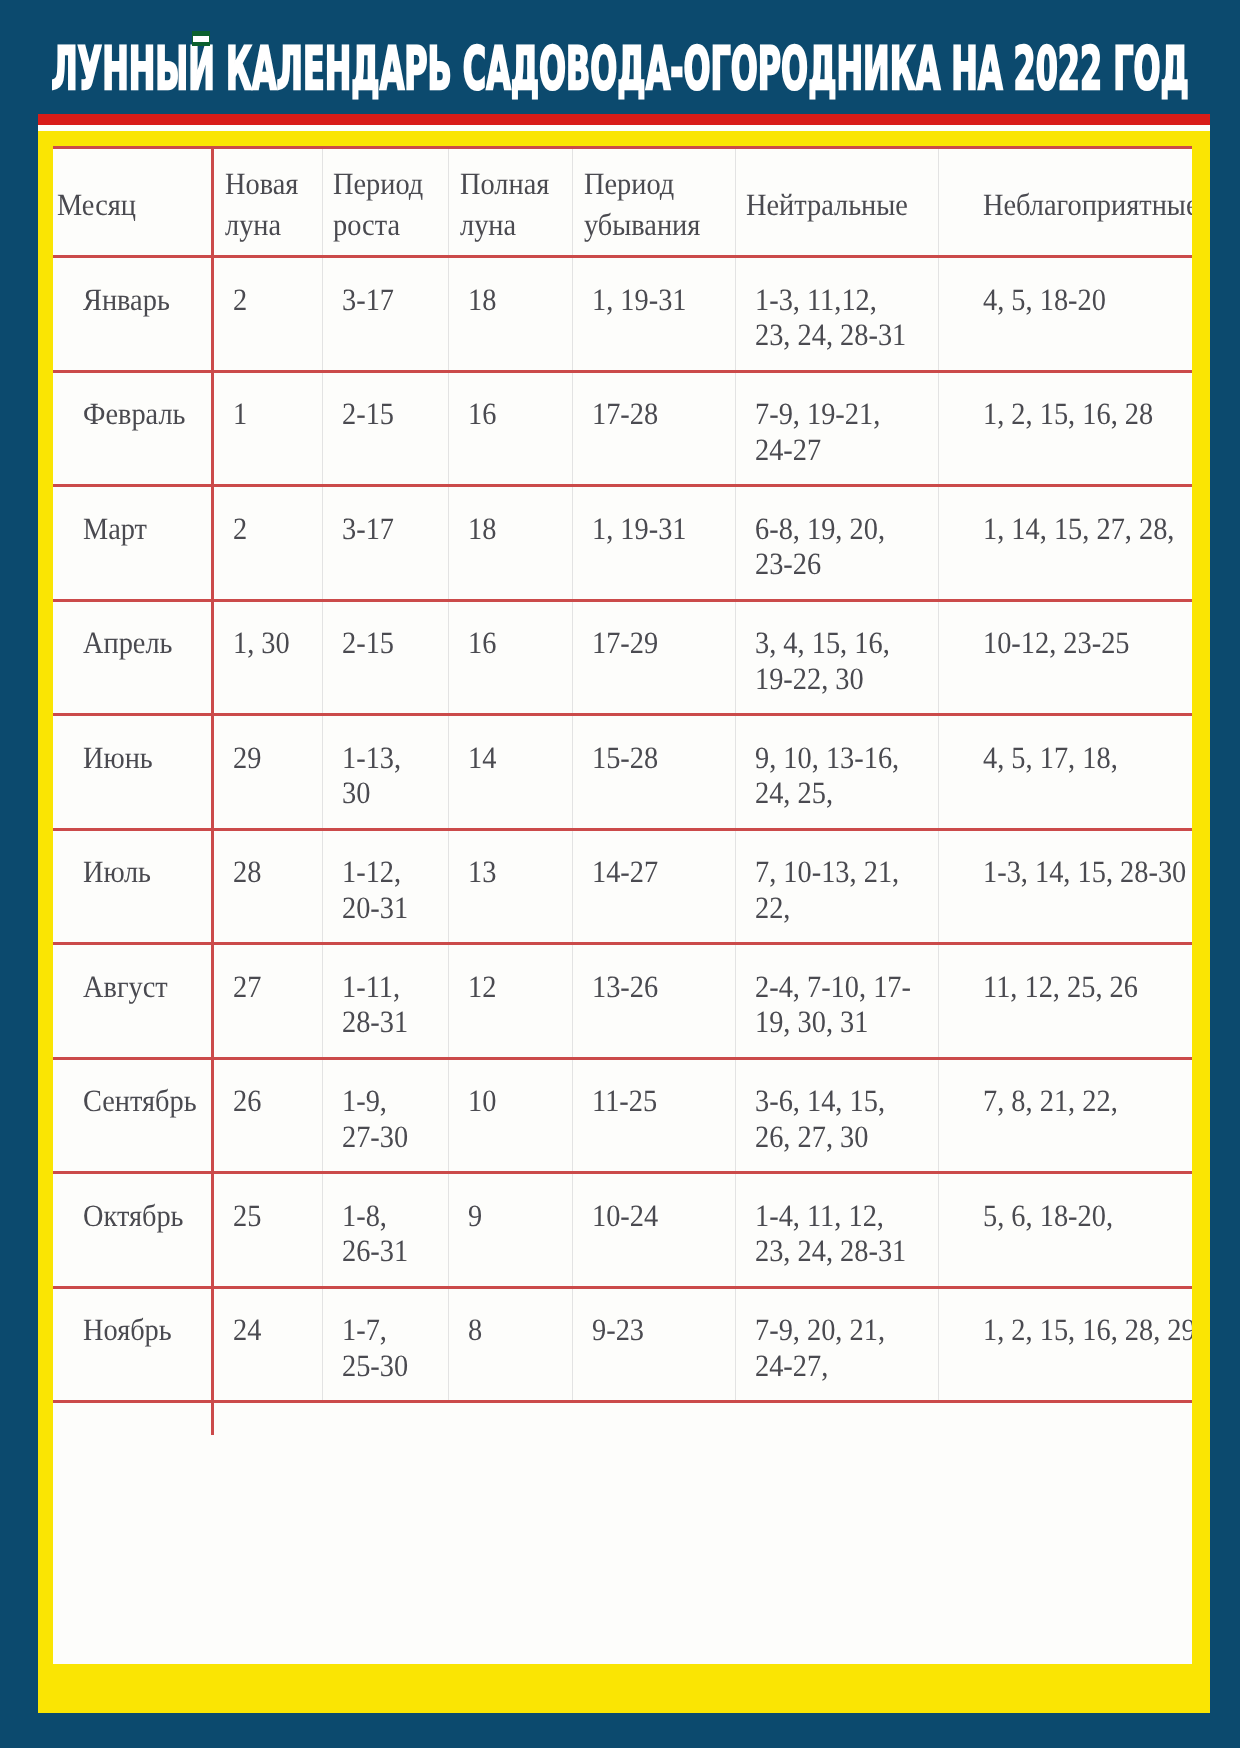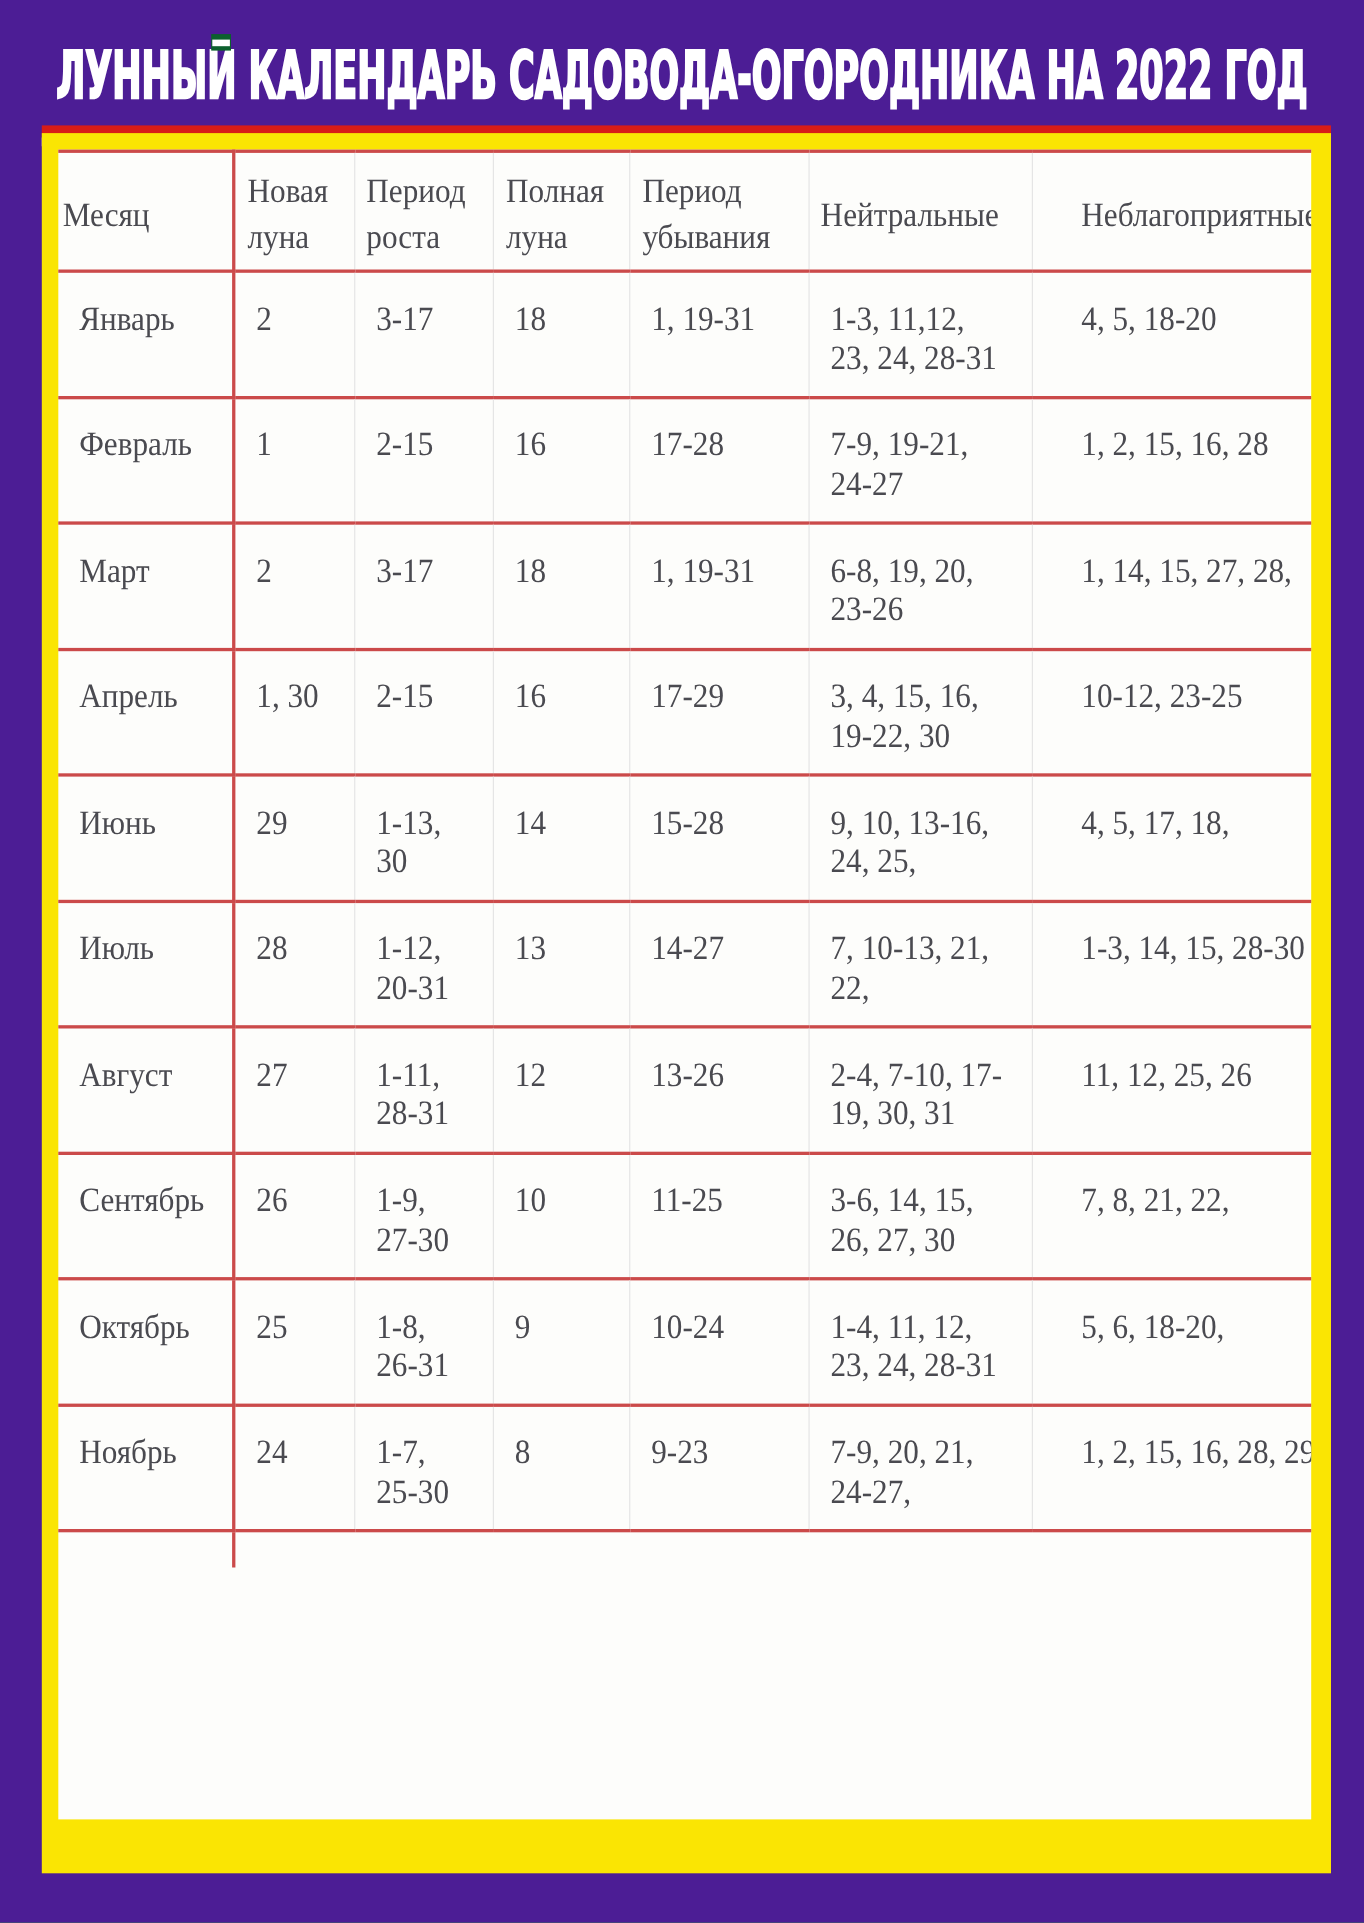--- a/index.html
+++ b/index.html
@@ -1,41 +1,41 @@
 <!DOCTYPE html>
 <html lang="ru"><head>
 <meta charset="utf-8">
 <title>Лунный календарь садовода-огородника на 2022 год</title>
 <style>
   html,body{margin:0;padding:0;}
   body{width:1240px;height:1748px;background:#0c602e;overflow:hidden;
        font-family:"Liberation Serif",serif;
        -webkit-font-smoothing:antialiased;text-rendering:geometricPrecision;}
-  .page{position:relative;width:1240px;height:1748px;background:#4c1d95;overflow:hidden;}
+  .page{position:relative;width:1240px;height:1748px;background:#0c4a6e;overflow:hidden;}
 
   
   .title-wrap{position:absolute;left:50%;top:40px;width:2400px;margin-left:-1200px;
               text-align:center;transform:scaleX(0.594);transform-origin:50% 0;
               filter:opacity(100%);}
   .title{color:#ffffff;font-family:"DejaVu Sans Condensed","DejaVu Sans",sans-serif;
          font-weight:700;font-size:59.5px;line-height:59.5px;white-space:nowrap;
          -webkit-text-stroke:2.4px #ffffff;}
 
   
   .breve-mask{position:absolute;left:192px;top:31px;width:18px;height:15px;background:#0c602e;}
   .breve-bar{position:absolute;left:193.2px;top:36.1px;width:15.8px;height:5.6px;background:#ffffff;}
 
   
   .redbar{position:absolute;left:37.7px;top:113.5px;width:1172.6px;height:11.7px;background:#d81c18;}
 
   
   .whitestrip{position:absolute;left:37.7px;top:125.2px;width:1172.6px;height:7.6px;background:#fdfdfb;}
 
   
-  .frame{position:absolute;left:37.7px;top:121px;width:1172.6px;height:1582.4px;background:#fae503;}
+  .frame{position:absolute;left:37.7px;top:131px;width:1172.6px;height:1582.4px;background:#fae503;}
 
   
   .sheet{position:absolute;left:15.3px;top:14.9px;width:1138.6px;height:1518.3px;background:#fdfdfb;}
 
   
   table.cal{position:absolute;left:0;top:0;border-collapse:collapse;table-layout:fixed;
             width:1138.6px;color:#4a4a50;}
   table.cal td{vertical-align:top;text-align:left;
                border-right:1.6px solid #e3e3e3;
                border-bottom:3.6px solid #cb4a4a;
@@ -53,21 +53,21 @@
 
   
   tr.hdr{height:109.3px;}
   tr.hdr td{padding:4.9px 0 0 10.6px;vertical-align:middle;}
   tr.hdr td.c0{padding-left:4.4px;}
   tr.hdr .tx{line-height:41.7px;}
 
   
   tr.body{height:114.5px;}
   tr.body td{padding:23.5px 0 0 19px;}
-  tr.body td.c0{padding-left:19px;}
+  tr.body td.c0{padding-left:30px;}
   tr.body .tx{line-height:35.4px;}
 
   
   tr.tail{height:33px;}
   tr.tail td{padding:0;border-right:none;}
   tr.tail td.c0{border-right:3.6px solid #cb4a4a;}
 </style>
 </head>
 <body>
 

